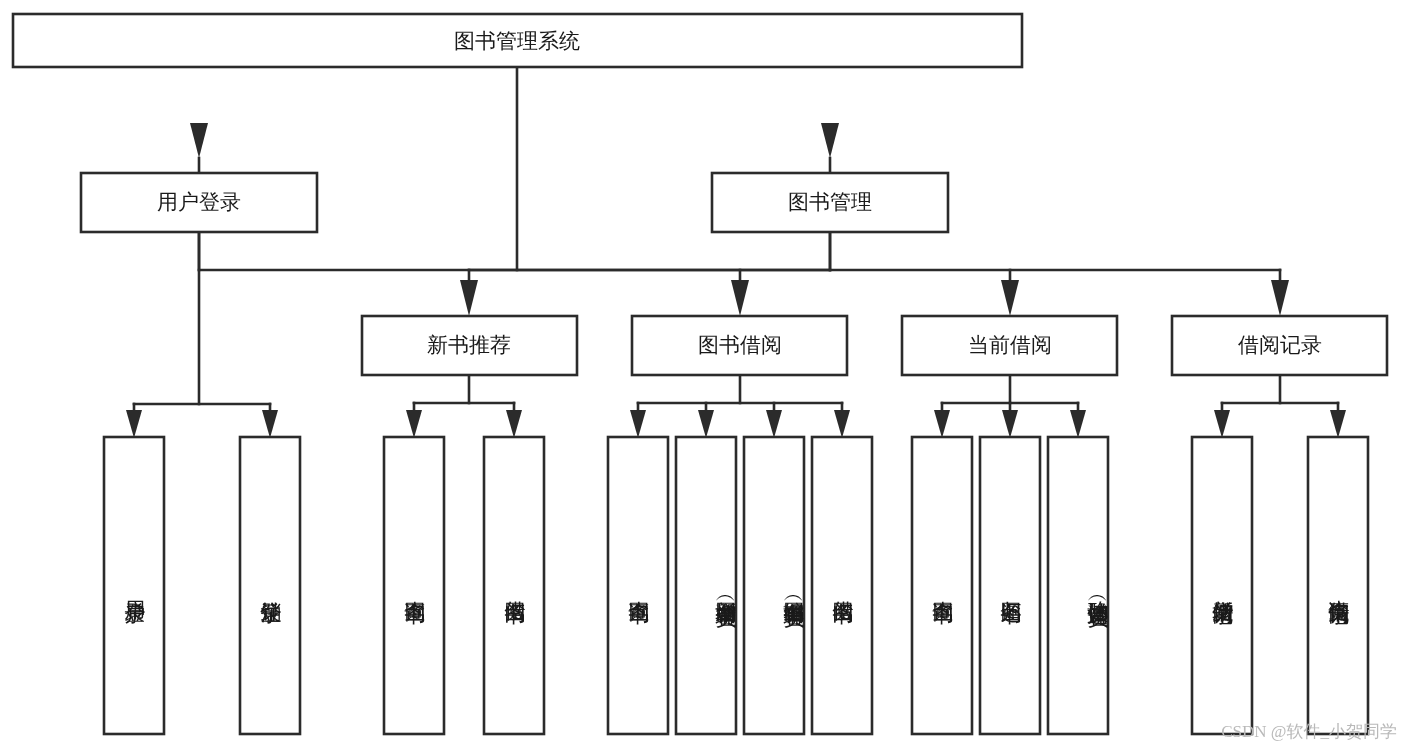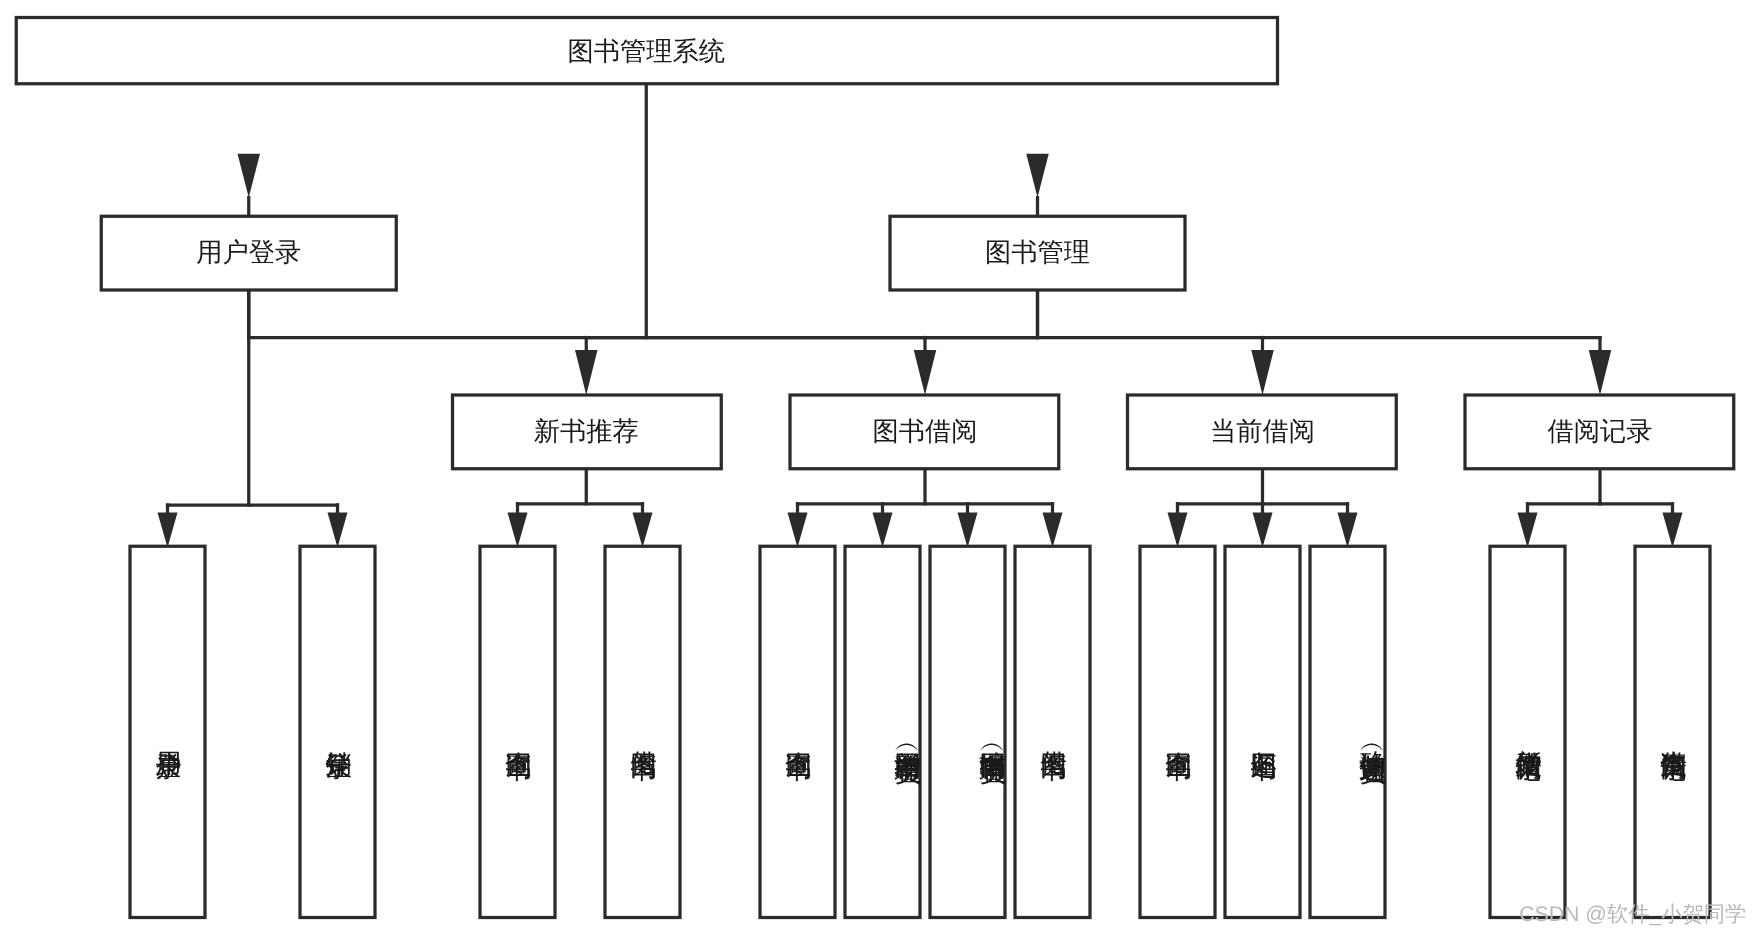--- a/index.html
+++ b/index.html
@@ -61,21 +61,21 @@
     align-items: center;
     justify-content: center;
     text-align: center;
     white-space: nowrap;
     pointer-events: none;
   }
   .watermark {
     position: absolute;
     right: 8px;
     bottom: 4px;
-    font-family: Liberation Sans, sans-serif;
+    font-family: Liberation Serif, serif;
     font-size: 17px;
     color: #b9b9b9;
     white-space: nowrap;
   }
 </style>
 </head>
 <body>
 
 <div id="diagram-root">
 

